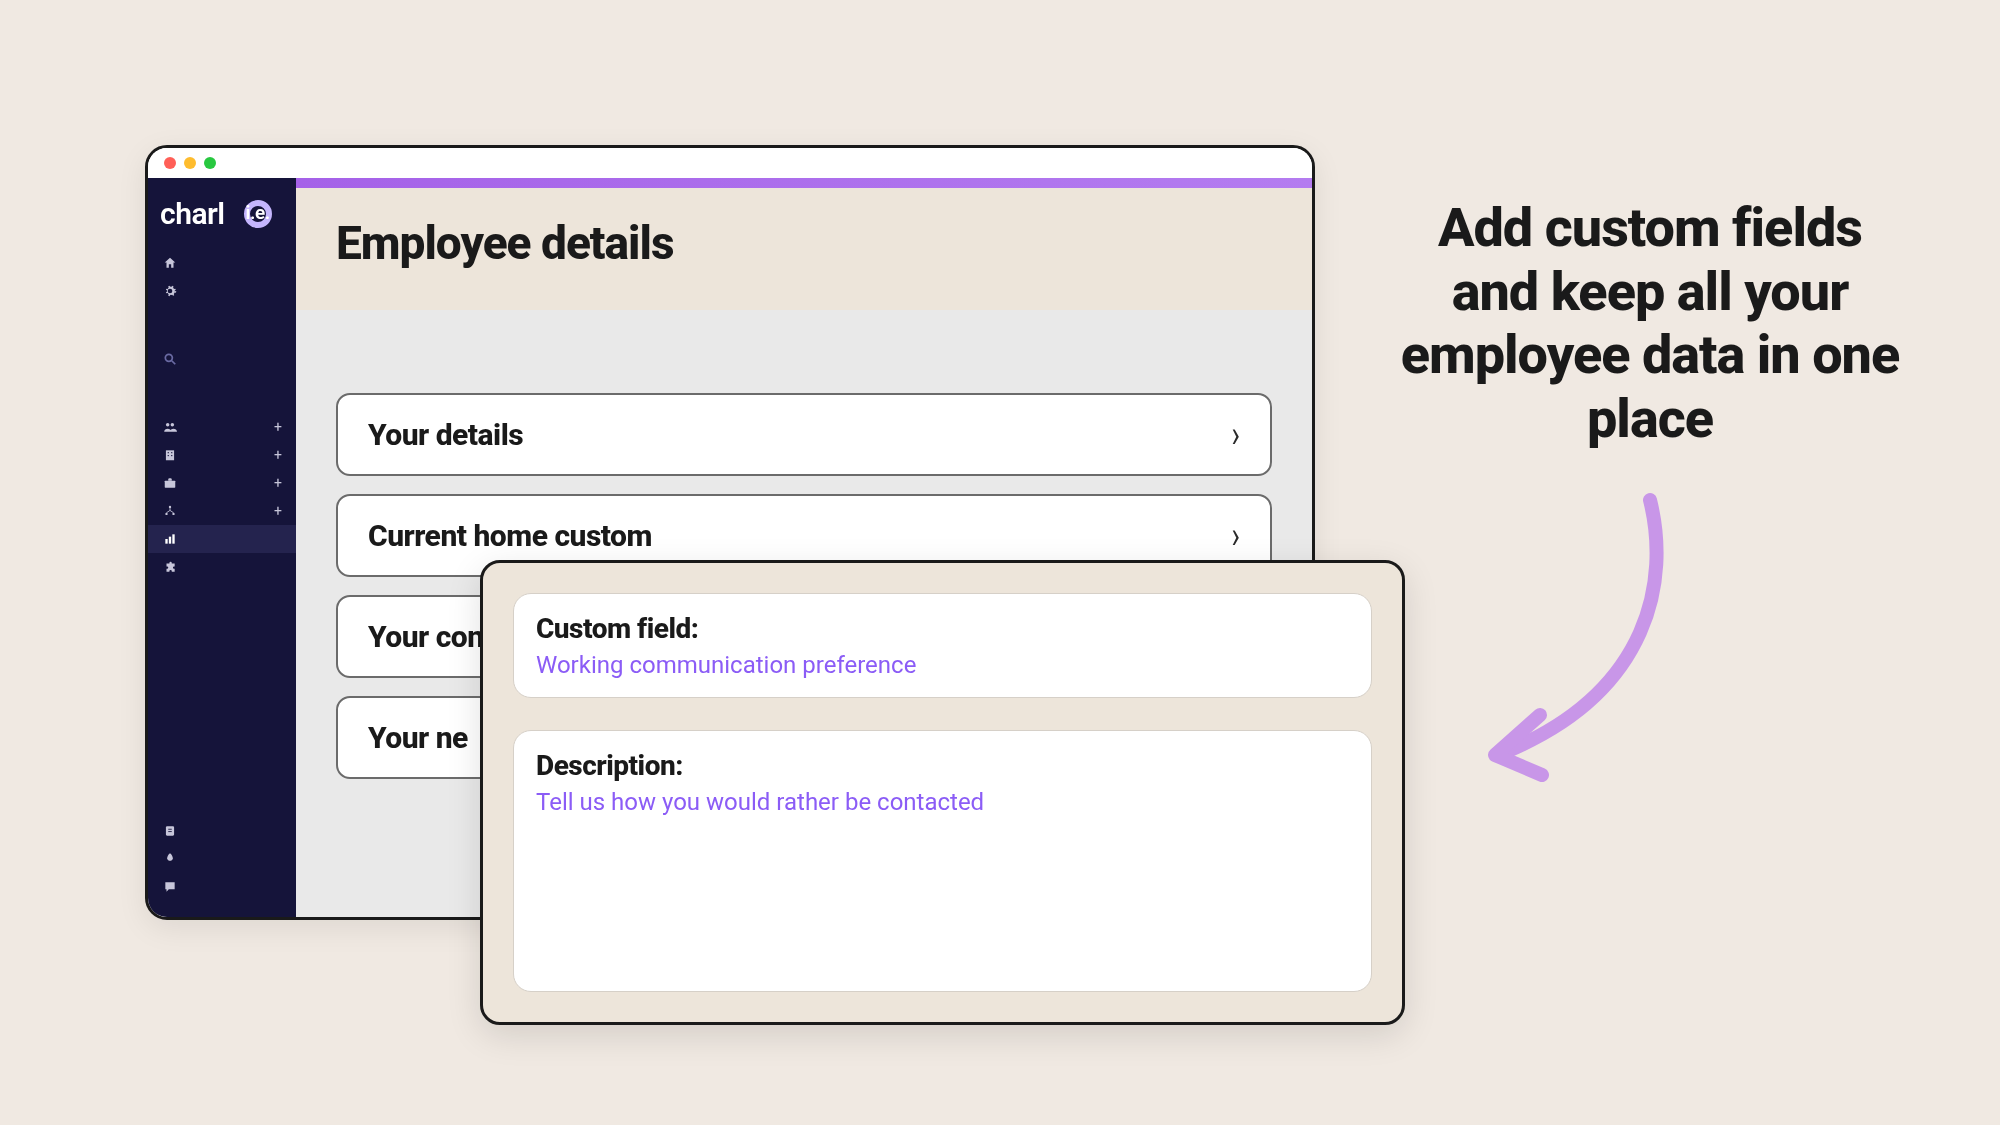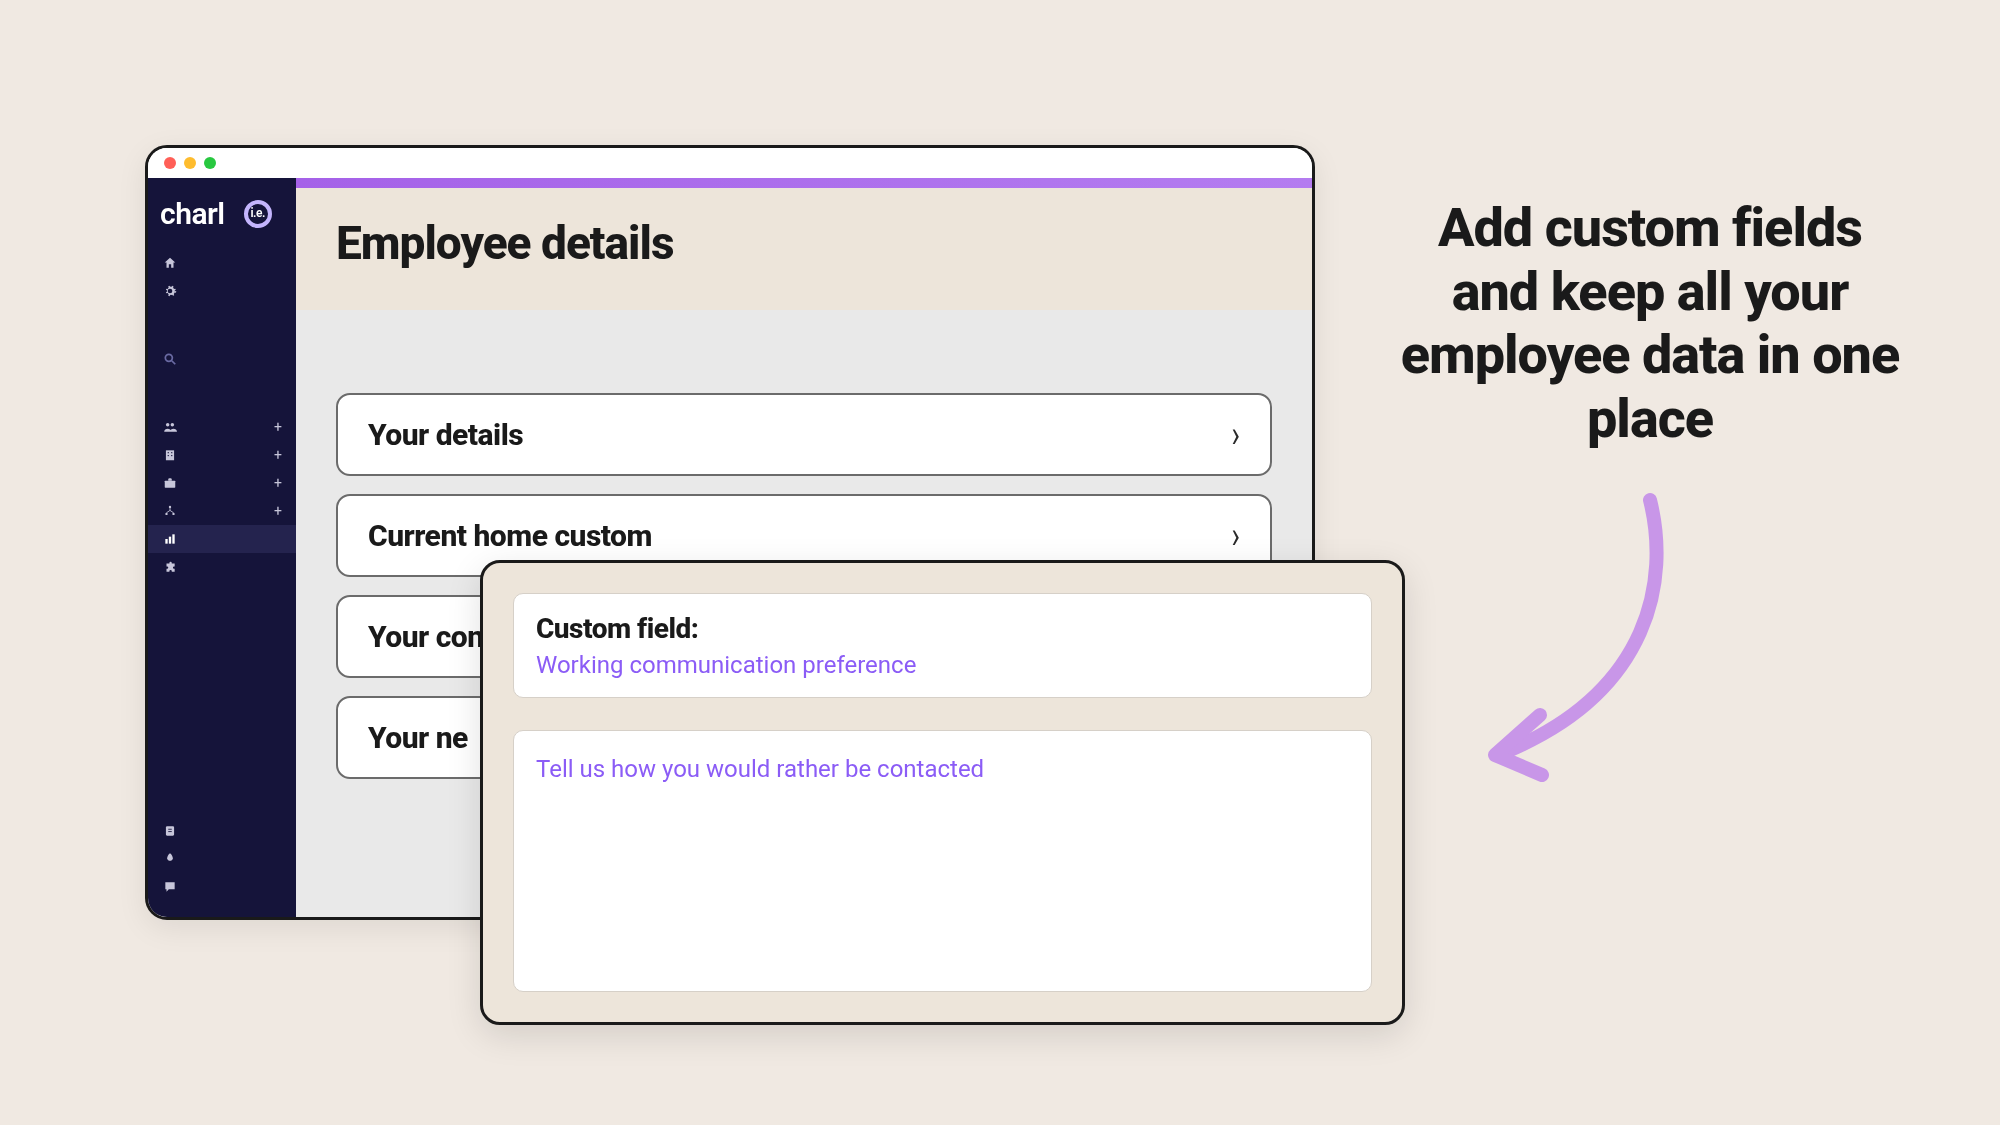--- a/index.html
+++ b/index.html
@@ -59,25 +59,25 @@
   padding: 8px 12px 18px 12px;
   letter-spacing: -0.5px;
   display: flex;
   align-items: center;
   gap: 21px;
 }
 .logo .ie {
   display: inline-flex;
   align-items: center;
   justify-content: center;
-  border: 4px solid #c4b5fd;
+  border: 6px solid #c4b5fd;
   border-radius: 50%;
   width: 28px;
   height: 28px;
-  font-size: 12px;
+  font-size: 19px;
   margin-left: -2px;
   padding-bottom: 2px;
 }
 .nav-icon-row {
   display: flex;
   align-items: center;
   justify-content: space-between;
   padding: 6px 14px;
   color: #c7c6da;
 }
@@ -149,21 +149,21 @@
   border-radius: 20px;
   padding: 30px;
   box-shadow: 0 10px 35px rgba(0,0,0,0.12);
   display: flex;
   flex-direction: column;
   gap: 32px;
 }
 .popup-section {
   background: #fff;
   border: 1px solid #d6d0c8;
-  border-radius: 10px;
+  border-radius: 18px;
   padding: 18px 22px;
 }
 .popup-section.tall { flex: 1; }
 .popup-label {
   font-size: 28px;
   font-weight: 800;
   color: #1a1a1a;
   letter-spacing: -0.5px;
 }
 .popup-value {
@@ -349,20 +349,21 @@
     </div>
   </div>
 </div>
 
 <div class="popup-card">
   <div class="popup-section">
     <div class="popup-label">Custom field:</div>
     <div class="popup-value">Working communication preference</div>
   </div>
   <div class="popup-section tall">
+    <div class="popup-label">Description:</div>
     <div class="popup-value">Tell us how you would rather be contacted</div>
   </div>
 </div>
 
 <div class="headline">Add custom fields and keep all your employee data in one place</div>
 
 <svg class="arrow-svg" viewBox="0 0 210 300">
   <path d="M 180 10 C 200 90, 180 200, 40 260" fill="none" stroke="#c896e8" stroke-width="14" stroke-linecap="round"></path>
   <path d="M 70 225 L 25 265 L 72 285" fill="none" stroke="#c896e8" stroke-width="14" stroke-linecap="round" stroke-linejoin="round"></path>
 </svg>

